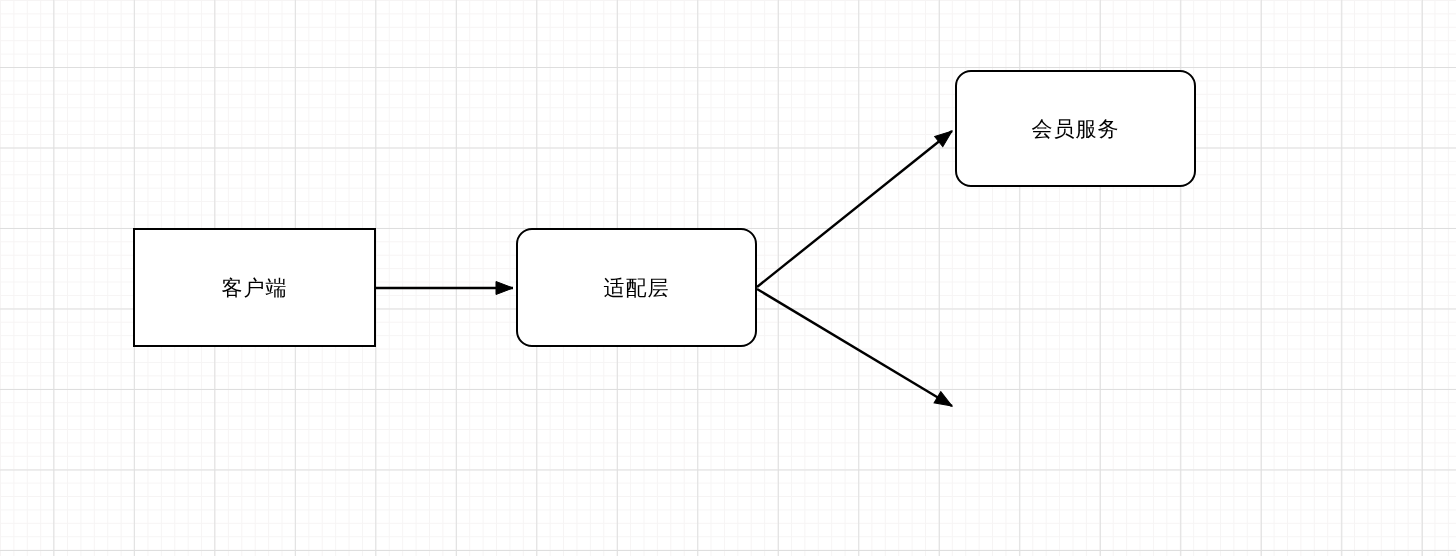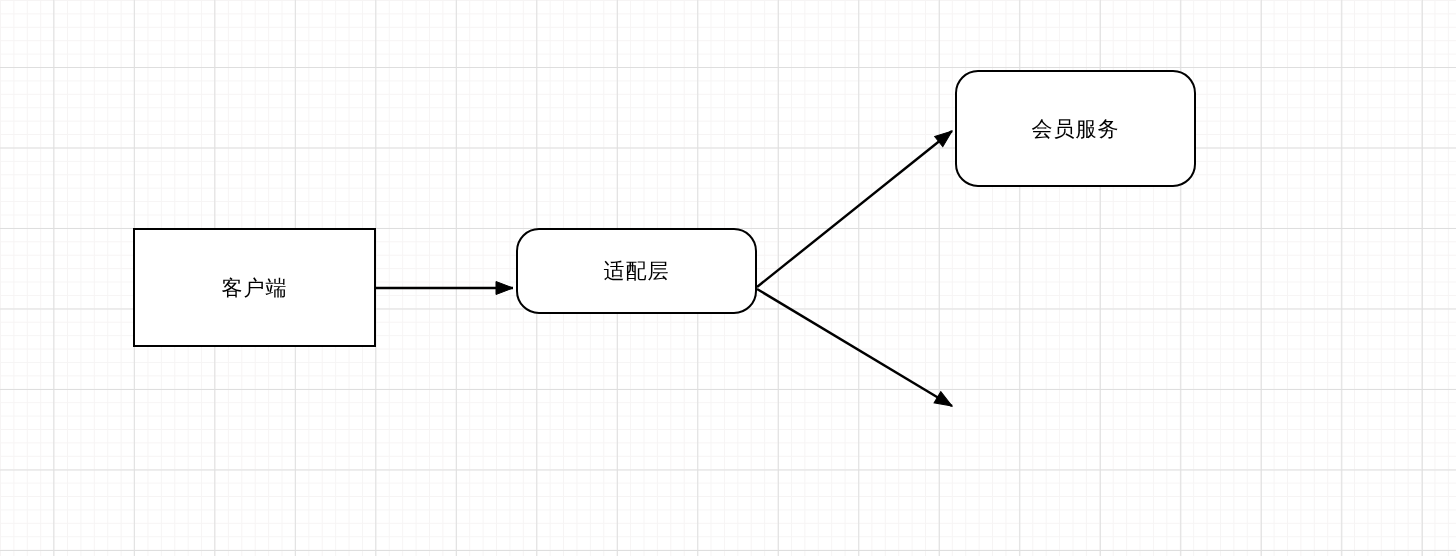--- a/index.html
+++ b/index.html
@@ -48,24 +48,24 @@
     align-items: center;
     justify-content: center;
     cursor: default;
   }
   .node .label {
     font-size: 21px;
     color: #000000;
     letter-spacing: 1px;
     white-space: nowrap;
   }
-  .node.rounded { border-radius: 23px; }
+  .node.rounded { border-radius: 16px; }
 
   .node-client  { left: 133px; top: 228px; width: 243px; height: 119px; }
-  .node-adapter { left: 516px; top: 228px; width: 241px; height: 86px; }
+  .node-adapter { left: 516px; top: 228px; width: 241px; height: 119px; }
   .node-member  { left: 955px; top:  70px; width: 241px; height: 117px; }
   .node-points  { left: 955px; top: 349px; width: 241px; height: 118px; }
 </style>
 </head>
 <body>
 
 <div class="canvas" style="--canvas: #ffffff; --grid-minor: #f6f4f4; --grid-major: #dedede; --node-fill: #ffffff; --node-border: #000000; --edge: #000000;">
 
   <svg class="edges" viewBox="0 0 1456 556" xmlns="http://www.w3.org/2000/svg">
     <defs>

